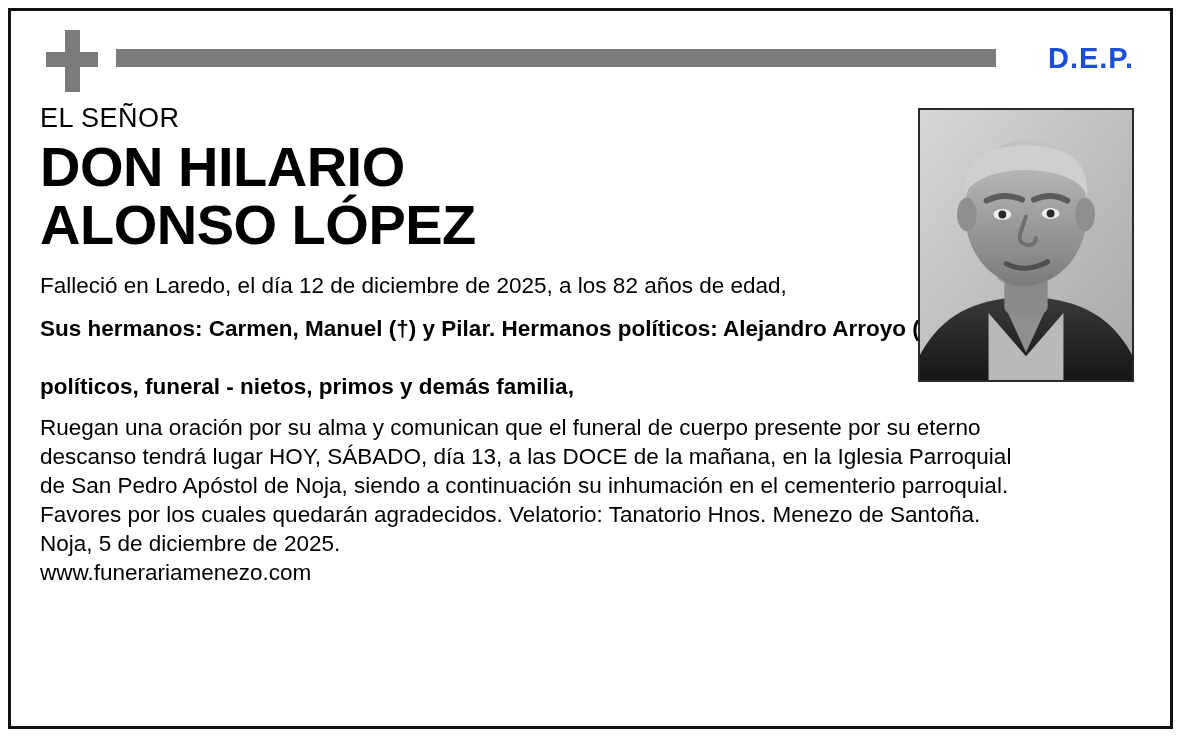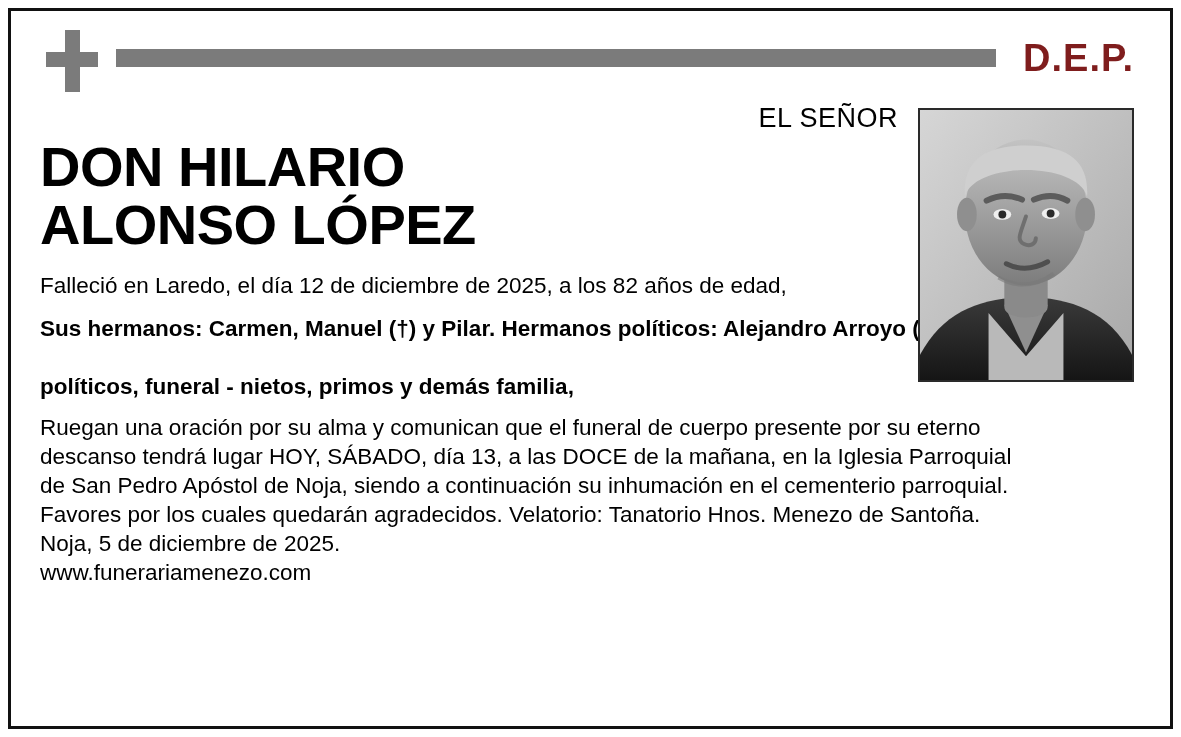--- a/index.html
+++ b/index.html
@@ -69,24 +69,24 @@
     left: 78px;
     top: 27px;
     width: 880px;
     height: 18px;
     background: #7b7b7b;
   }
   .dep {
     position: absolute;
     right: 4px;
     top: 14px;
-    font-size: 38px;
+    font-size: 29px;
     font-weight: bold;
     letter-spacing: 1px;
-    color: #7f1d1d;
+    color: #1d4ed8;
     line-height: 44px;
   }
 
   
   .body-area {
     position: relative;
     margin-top: 4px;
   }
   .photo {
     position: absolute;
@@ -102,21 +102,20 @@
   .photo svg { display: block; width: 100%; height: 100%; }
 
   .textcol {
     width: 860px;
   }
   .pretitle {
     font-size: 27px;
     letter-spacing: 0.5px;
     margin: 0 0 4px 2px;
     line-height: 32px;
-    text-align: right;
   }
   .name {
     font-size: 56px;
     font-weight: bold;
     line-height: 58px;
     letter-spacing: -0.5px;
     margin: 2px 0 0 2px;
   }
   .name .l2 { display: block; }
 

